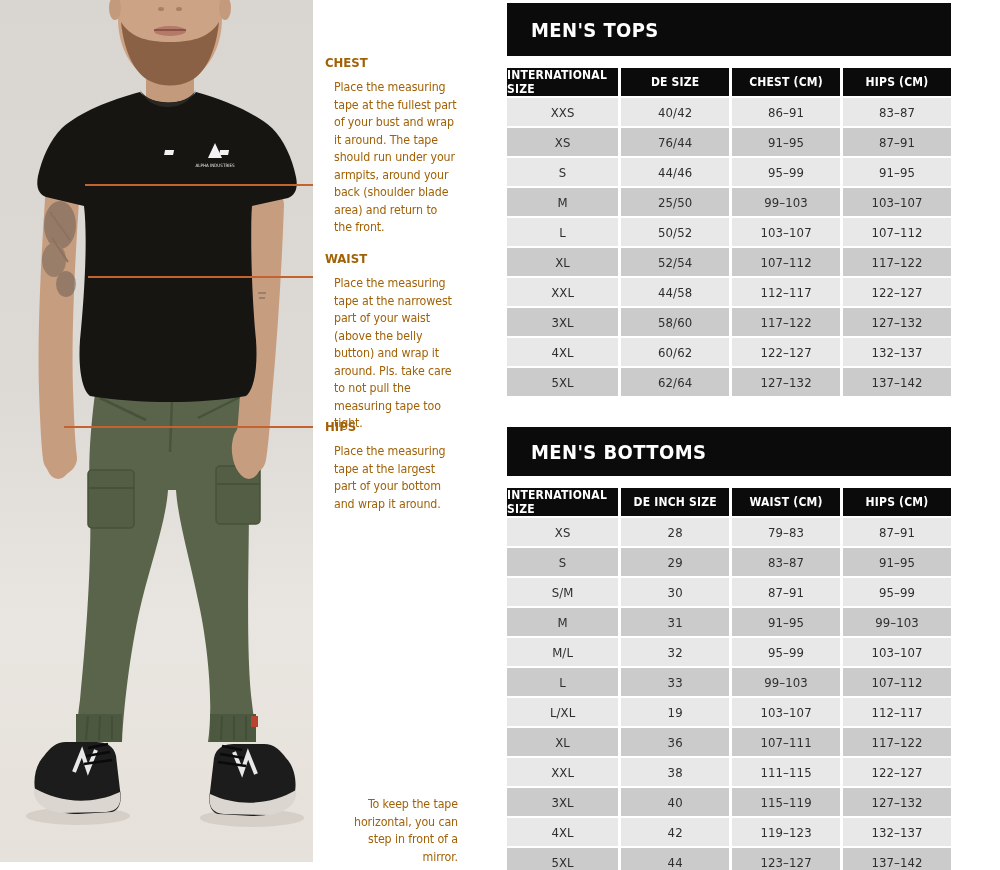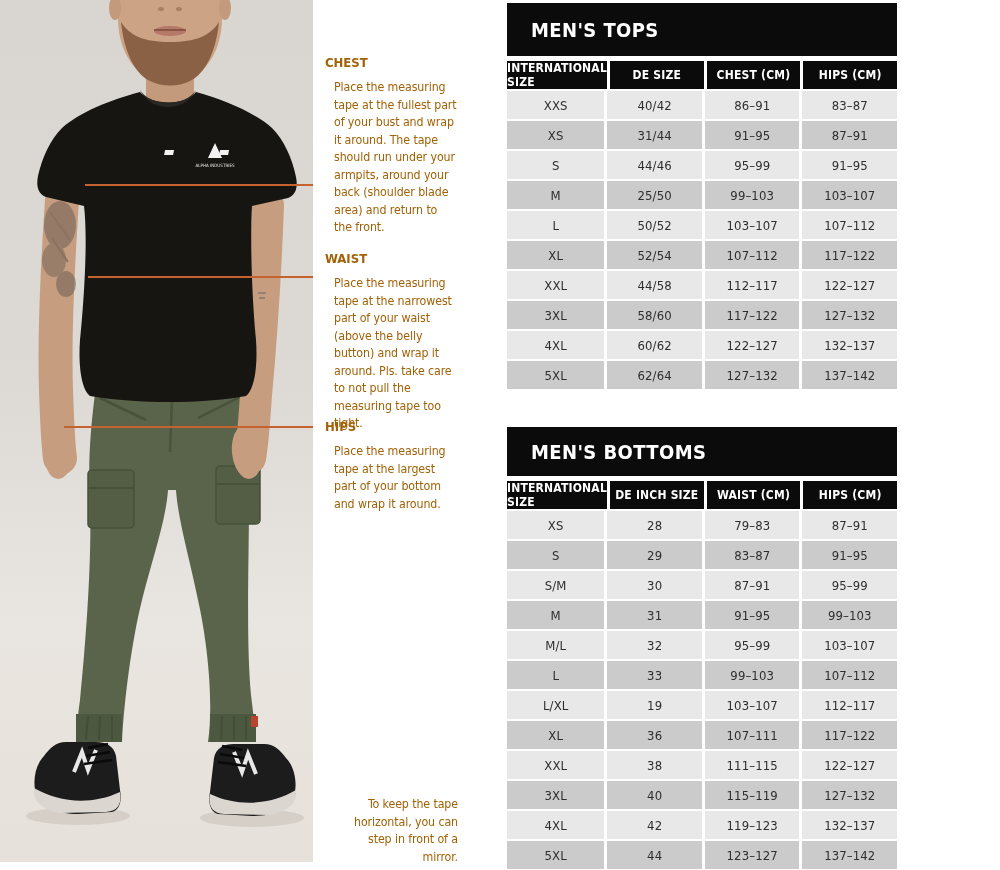--- a/index.html
+++ b/index.html
@@ -22,31 +22,31 @@
   
   .instr{position:absolute;left:325px;width:142px;color:#a16207;}
   .instr h3{margin:0 0 5px 0;font-size:13px;font-weight:700;letter-spacing:0;}
   .instr p{margin:9px;font-size:12.3px;line-height:17.5px;letter-spacing:-0.1px;}
   .instr-chest{top:55px;}
   .instr-waist{top:251px;}
   .instr-hips{top:419px;}
   .instr-note{top:787px;text-align:right;}
   
   .tables{position:absolute;left:507px;top:0;width:491px;}
-  .size-table{position:absolute;left:0;width:390px;}
+  .size-table{position:absolute;left:0;width:444px;}
   #tops-table{top:3px;}
   #bottoms-table{top:427px;}
   .table-title{
     background:#0b0b0b;color:#ffffff;display:flex;align-items:center;
     padding-left:24px;font-size:20px;font-weight:700;letter-spacing:0.4px;
   }
   #tops-table .table-title{height:53px;}
   #bottoms-table .table-title{height:49px;}
   .grid{display:grid;grid-template-columns:1.03fr 1fr 1fr 1fr;gap:2px 3px;background:#ffffff;}
-  .thead{margin-top:5px;}
+  .thead{margin-top:12px;}
   .tbody{margin-top:2px;}
   .cell{display:flex;align-items:center;justify-content:center;height:28px;}
   .hcell{background:#0b0b0b;color:#fff;font-size:12px;font-weight:700;letter-spacing:0.2px;}
   .bcell{font-size:13px;color:#2e2e2e;letter-spacing:0.1px;}
   .row-light{background:#e8e8e8;}
   .row-dark{background:#cbcbcb;}
 </style>
 </head>
 <body>
 
@@ -169,21 +169,21 @@
           <div class="cell hcell">DE SIZE</div>
           <div class="cell hcell">CHEST (CM)</div>
           <div class="cell hcell">HIPS (CM)</div>
         </div>
       <div class="grid tbody">
           <div class="cell bcell row-light">XXS</div>
           <div class="cell bcell row-light">40/42</div>
           <div class="cell bcell row-light">86–91</div>
           <div class="cell bcell row-light">83–87</div>
           <div class="cell bcell row-dark">XS</div>
-          <div class="cell bcell row-dark">31/44</div>
+          <div class="cell bcell row-dark">76/44</div>
           <div class="cell bcell row-dark">91–95</div>
           <div class="cell bcell row-dark">87–91</div>
           <div class="cell bcell row-light">S</div>
           <div class="cell bcell row-light">44/46</div>
           <div class="cell bcell row-light">95–99</div>
           <div class="cell bcell row-light">91–95</div>
           <div class="cell bcell row-dark">M</div>
           <div class="cell bcell row-dark">25/50</div>
           <div class="cell bcell row-dark">99–103</div>
           <div class="cell bcell row-dark">103–107</div>

